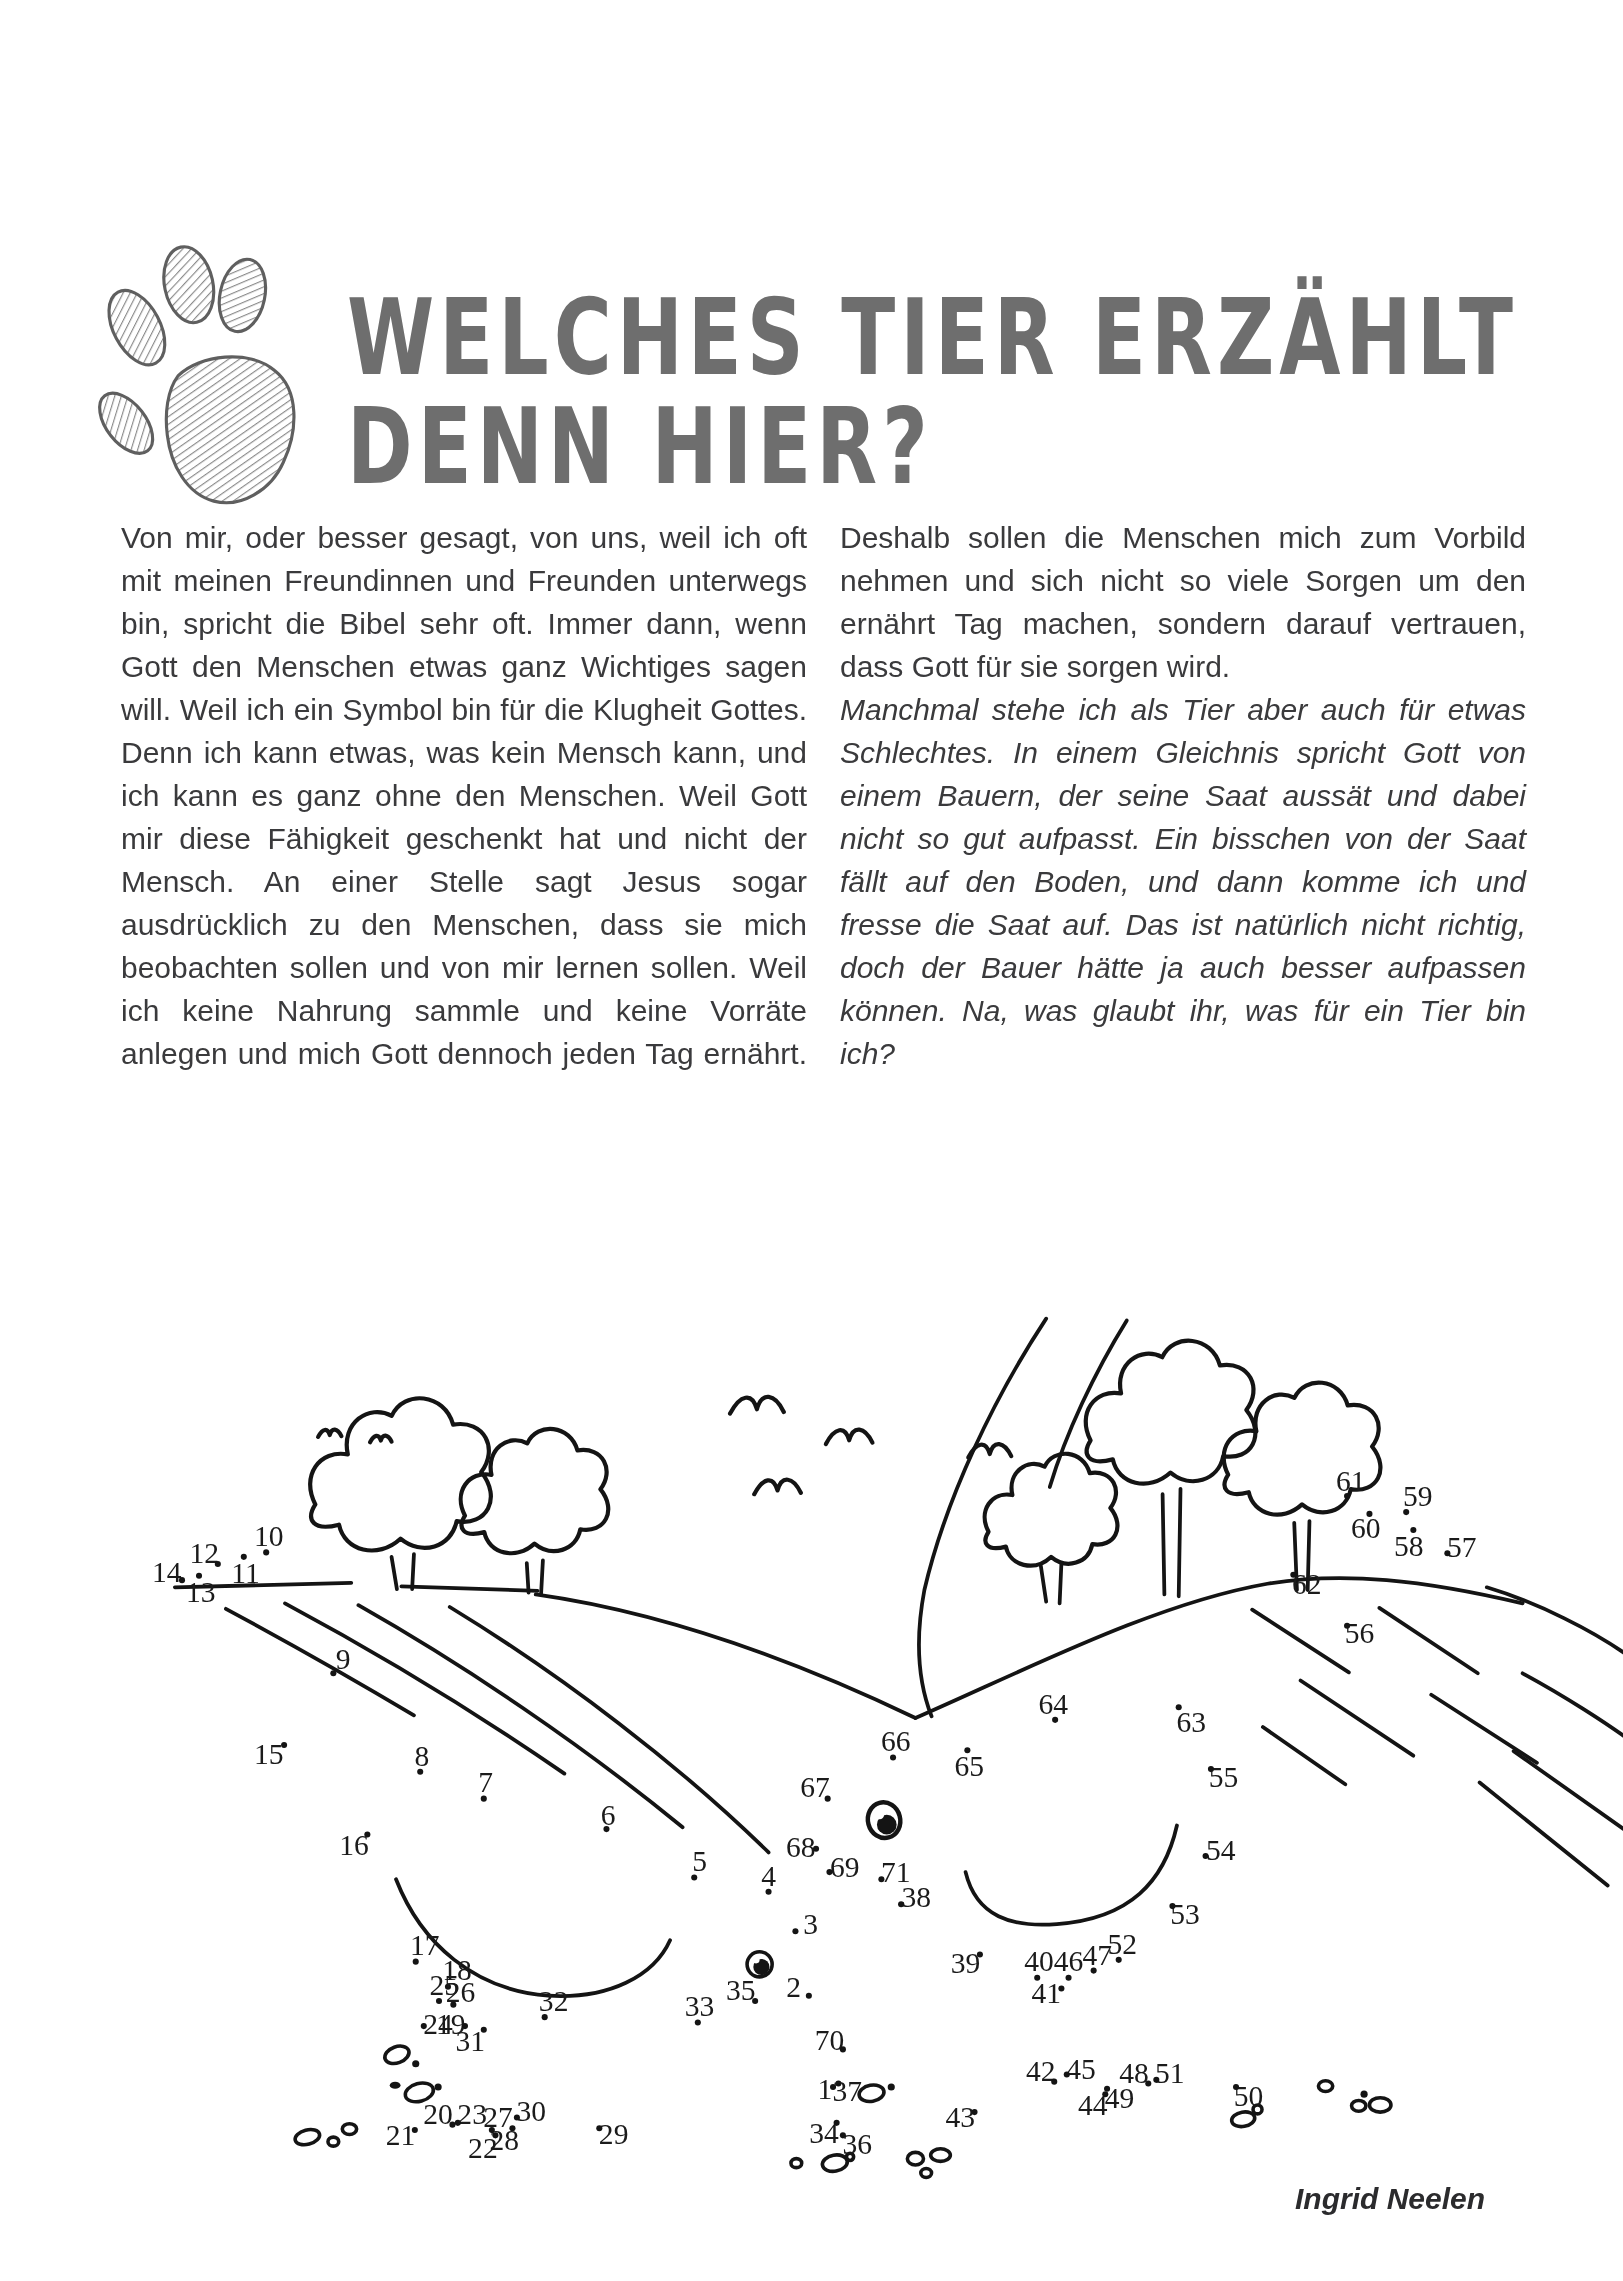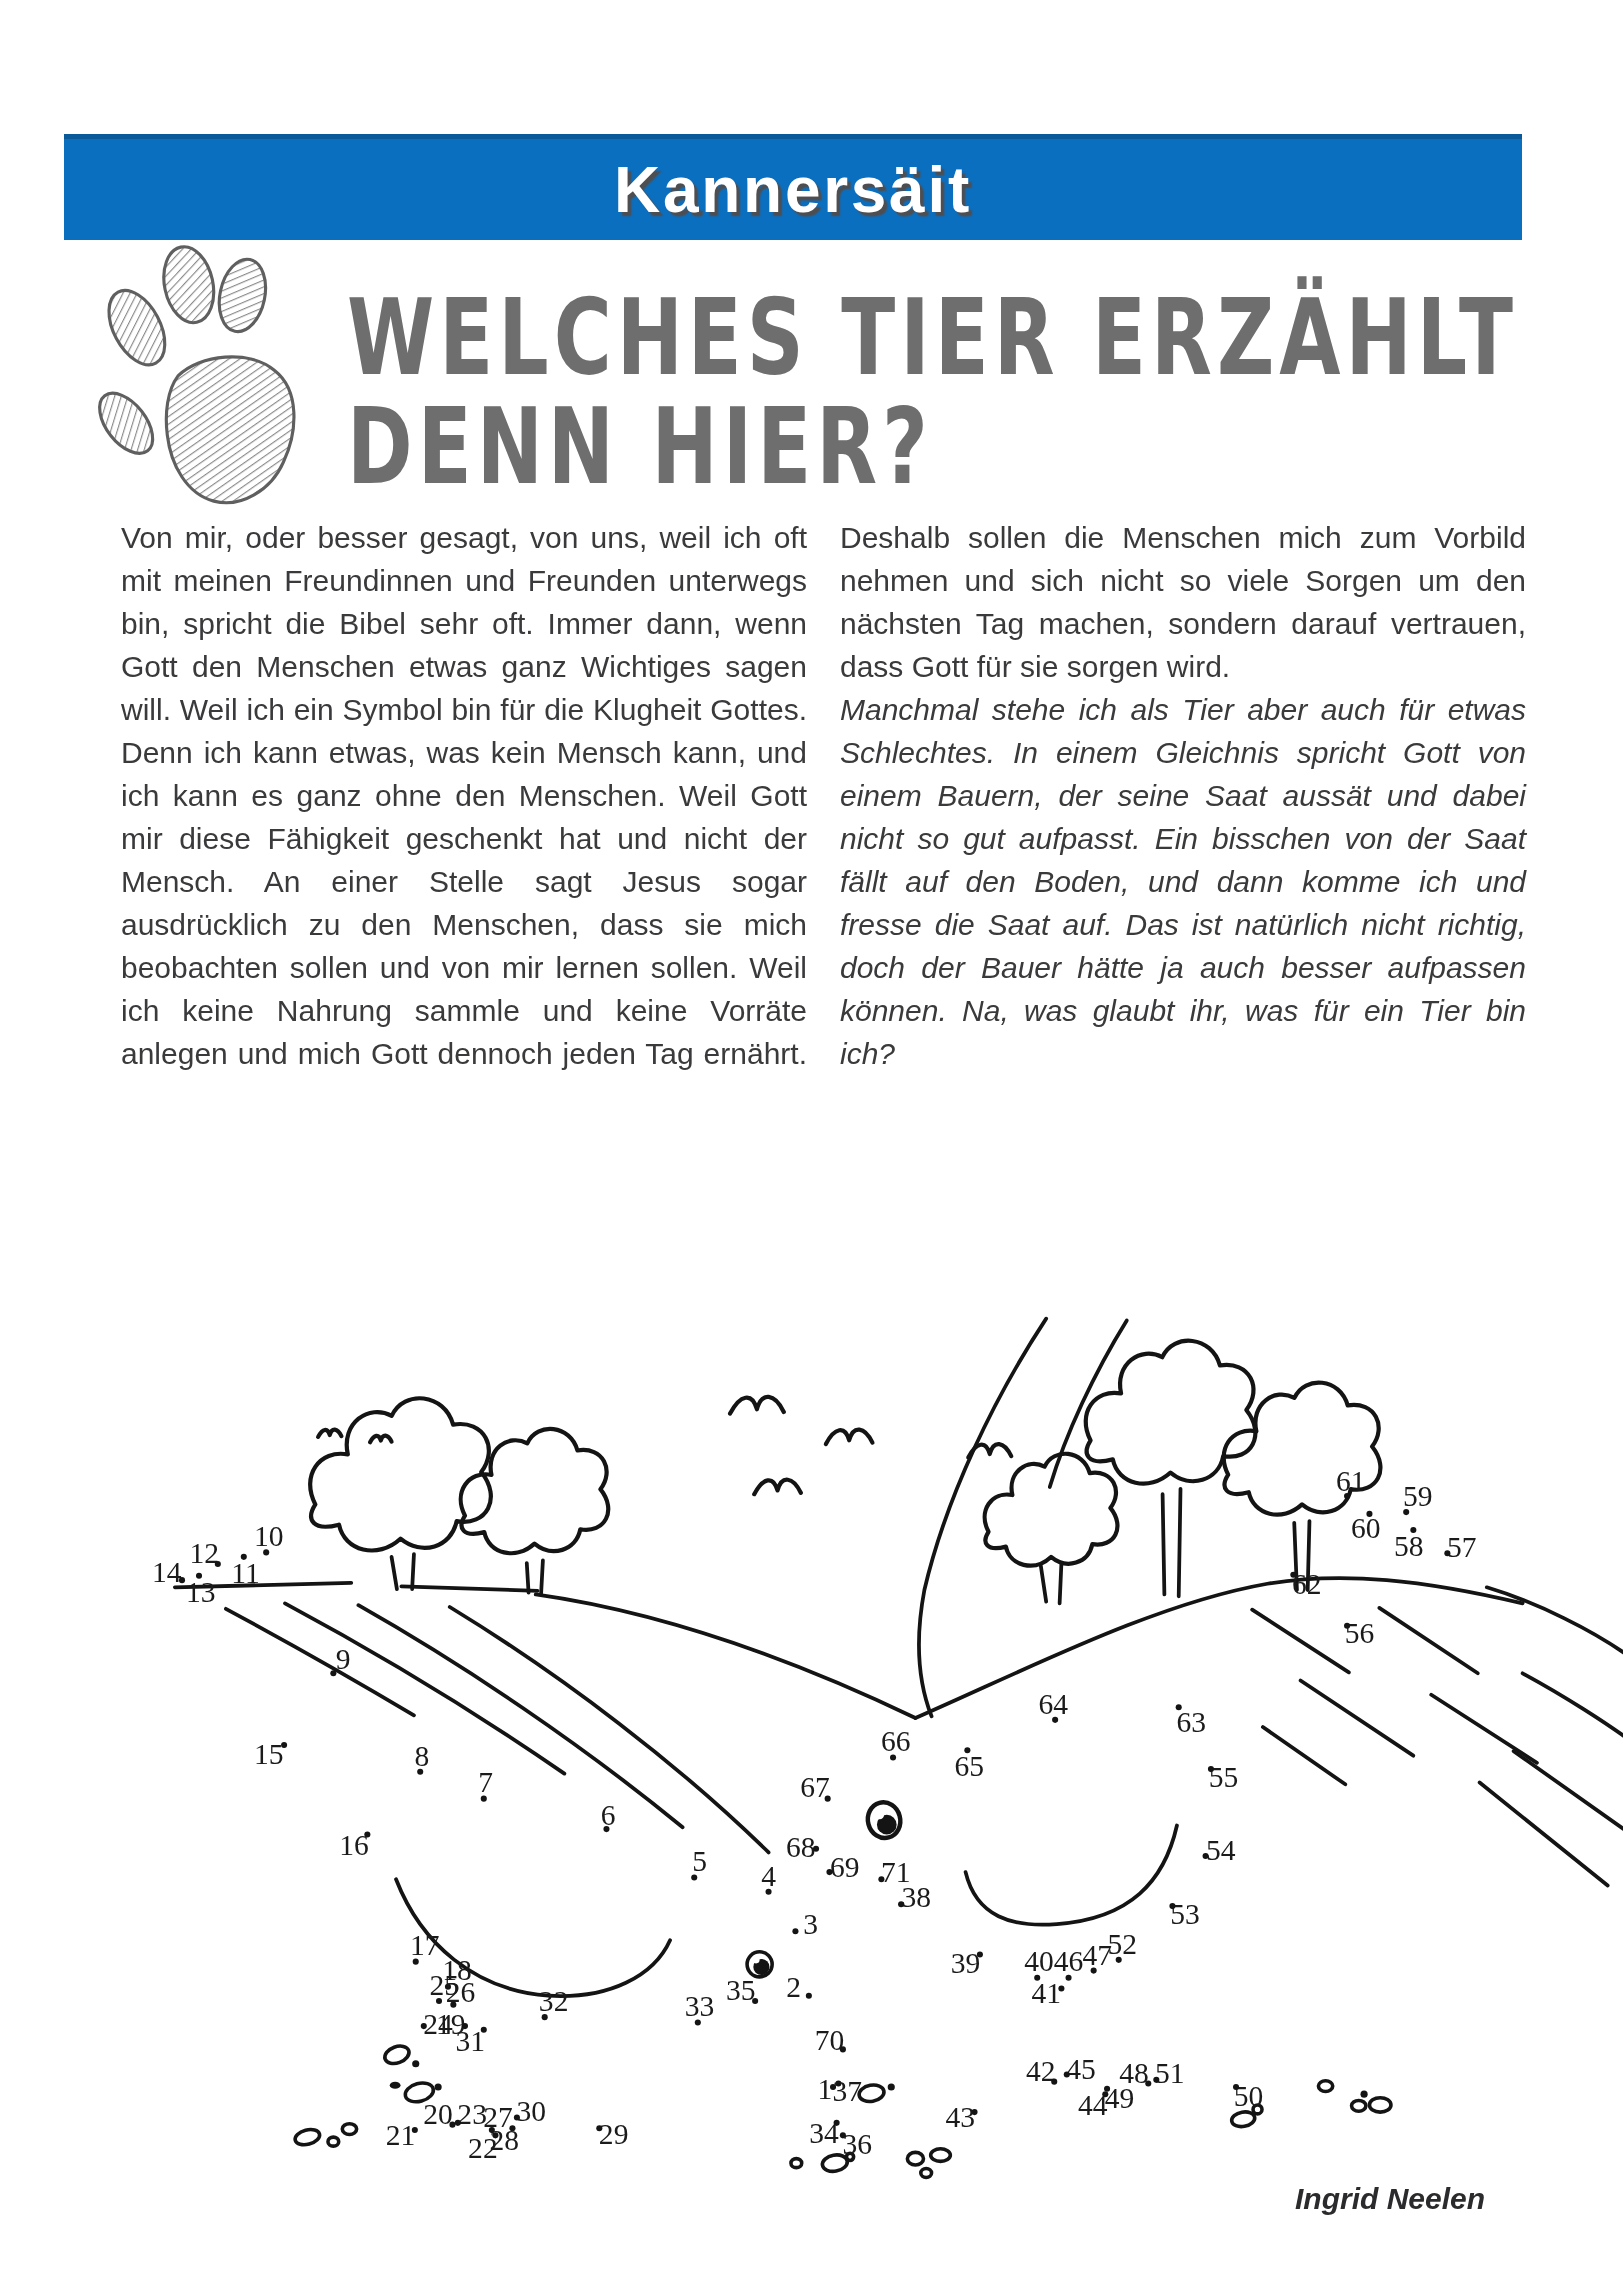--- a/index.html
+++ b/index.html
@@ -34,23 +34,20 @@
   
   .signature{position:absolute;top:2182px;left:1295px;font-size:30px;font-weight:bold;
         font-style:italic;color:#2b2b2d;}
 </style>
 </head>
 <body>
 
 <div id="page">
 
 
-  <div class="banner">
-    <span class="banner-title">Kannersäit</span>
-  </div>
 
   <svg class="paw" width="240" height="279" viewBox="0 0 268 312">
     <defs>
       <pattern id="hatch" patternUnits="userSpaceOnUse" width="7" height="7" patternTransform="rotate(55)">
         <line x1="0" y1="0" x2="0" y2="7" stroke="#8b8b8b" stroke-width="2.6"></line>
       </pattern>
     </defs>
     <g stroke="#5f5f5f" stroke-width="3.5" fill="url(#hatch)">
       <ellipse cx="50" cy="98" rx="26" ry="45" transform="rotate(-28 50 98)"></ellipse>
       <ellipse cx="108" cy="50" rx="27" ry="43" transform="rotate(-12 108 50)"></ellipse>
@@ -63,21 +60,21 @@
   <div class="headline">
     <span class="hl">WELCHES TIER ERZÄHLT</span>
     <span class="hl">DENN HIER?</span>
   </div>
 
   <div class="col col-left">
     <p>Von mir, oder besser gesagt, von uns, weil ich oft mit meinen Freundinnen und Freunden unterwegs bin, spricht die Bibel sehr oft. Immer dann, wenn Gott den Menschen etwas ganz Wichtiges sagen will. Weil ich ein Symbol bin für die Klugheit Gottes. Denn ich kann etwas, was kein Mensch kann, und ich kann es ganz ohne den Menschen. Weil Gott mir diese Fähigkeit geschenkt hat und nicht der Mensch. An einer Stelle sagt Jesus sogar ausdrücklich zu den Menschen, dass sie mich beobachten sollen und von mir lernen sollen. Weil ich keine Nahrung sammle und keine Vorräte anlegen und mich Gott dennoch jeden Tag ernährt.</p>
   </div>
 
   <div class="col col-right">
-    <p>Deshalb sollen die Menschen mich zum Vorbild nehmen und sich nicht so viele Sorgen um den nächsten Tag machen, sondern darauf vertrauen, dass Gott für sie sorgen wird.</p>
+    <p>Deshalb sollen die Menschen mich zum Vorbild nehmen und sich nicht so viele Sorgen um den ernährt Tag machen, sondern darauf vertrauen, dass Gott für sie sorgen wird.</p>
     <p>Manchmal stehe ich als Tier aber auch für etwas Schlechtes. In einem Gleichnis spricht Gott von einem Bauern, der seine Saat aussät und dabei nicht so gut aufpasst. Ein bisschen von der Saat fällt auf den Boden, und dann komme ich und fresse die Saat auf. Das ist natürlich nicht richtig, doch der Bauer hätte ja auch besser aufpassen können. Na, was glaubt ihr, was für ein Tier bin ich?</p>
   </div>
 
   <svg class="puzzle" width="1624" height="900" viewBox="0 1440 1813 1005">
     <defs>
       <path id="crown" vector-effect="non-scaling-stroke" d="M -0.95 0.25 C -1.12 -0.08 -0.9 -0.38 -0.58 -0.32 C -0.66 -0.68 -0.34 -0.9 -0.08 -0.76 C 0.06 -1.06 0.52 -1.02 0.62 -0.66 C 0.98 -0.72 1.14 -0.38 0.94 -0.12 C 1.18 0.18 1.0 0.5 0.66 0.44 C 0.6 0.74 0.26 0.84 0.02 0.64 C -0.24 0.88 -0.62 0.78 -0.68 0.48 C -0.98 0.56 -1.06 0.42 -0.95 0.25 Z"></path>
       <path id="bird" vector-effect="non-scaling-stroke" fill="none" d="M -1 0 C -0.62 -0.72 -0.18 -0.8 0 -0.16 C 0.18 -0.82 0.66 -0.76 1 -0.06"></path>
     </defs>
 
     <g class="stroke">

